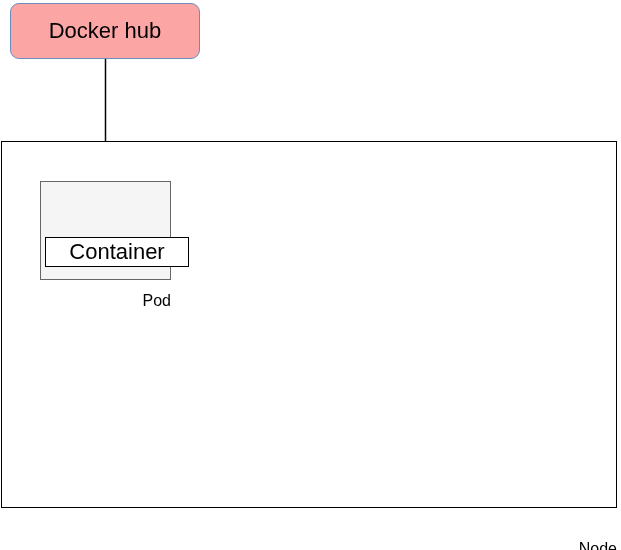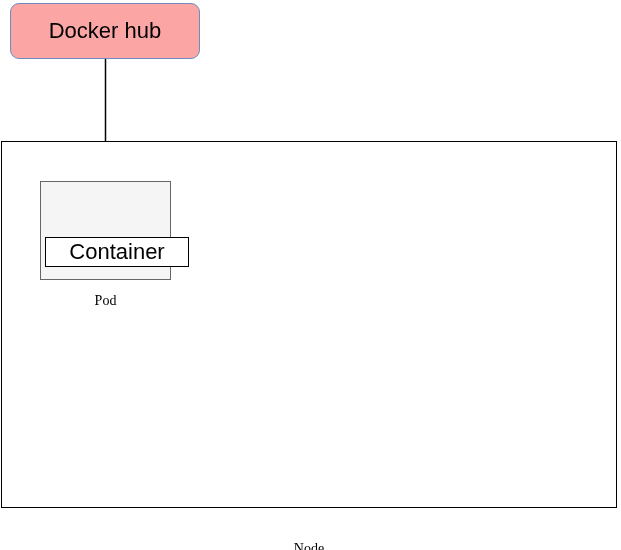--- a/index.html
+++ b/index.html
@@ -56,24 +56,23 @@
     height: 30px;
     background: #ffffff;
     border: 1px solid #000000;
     font-size: 22px;
     white-space: nowrap;
     margin-top: 37px;
   }
   .label {
     position: absolute;
     box-sizing: border-box;
-    text-align: center;
-    font-size: 14px;
+    text-align: right;
+    font-size: 16px;
     line-height: 26px;
-    font-family: Liberation Serif, serif;
   }
   .pod-label {
     left: 40px;
     top: 288px;
     width: 131px;
   }
   .node-label {
     left: 1px;
     top: 516px;
     width: 616px;

